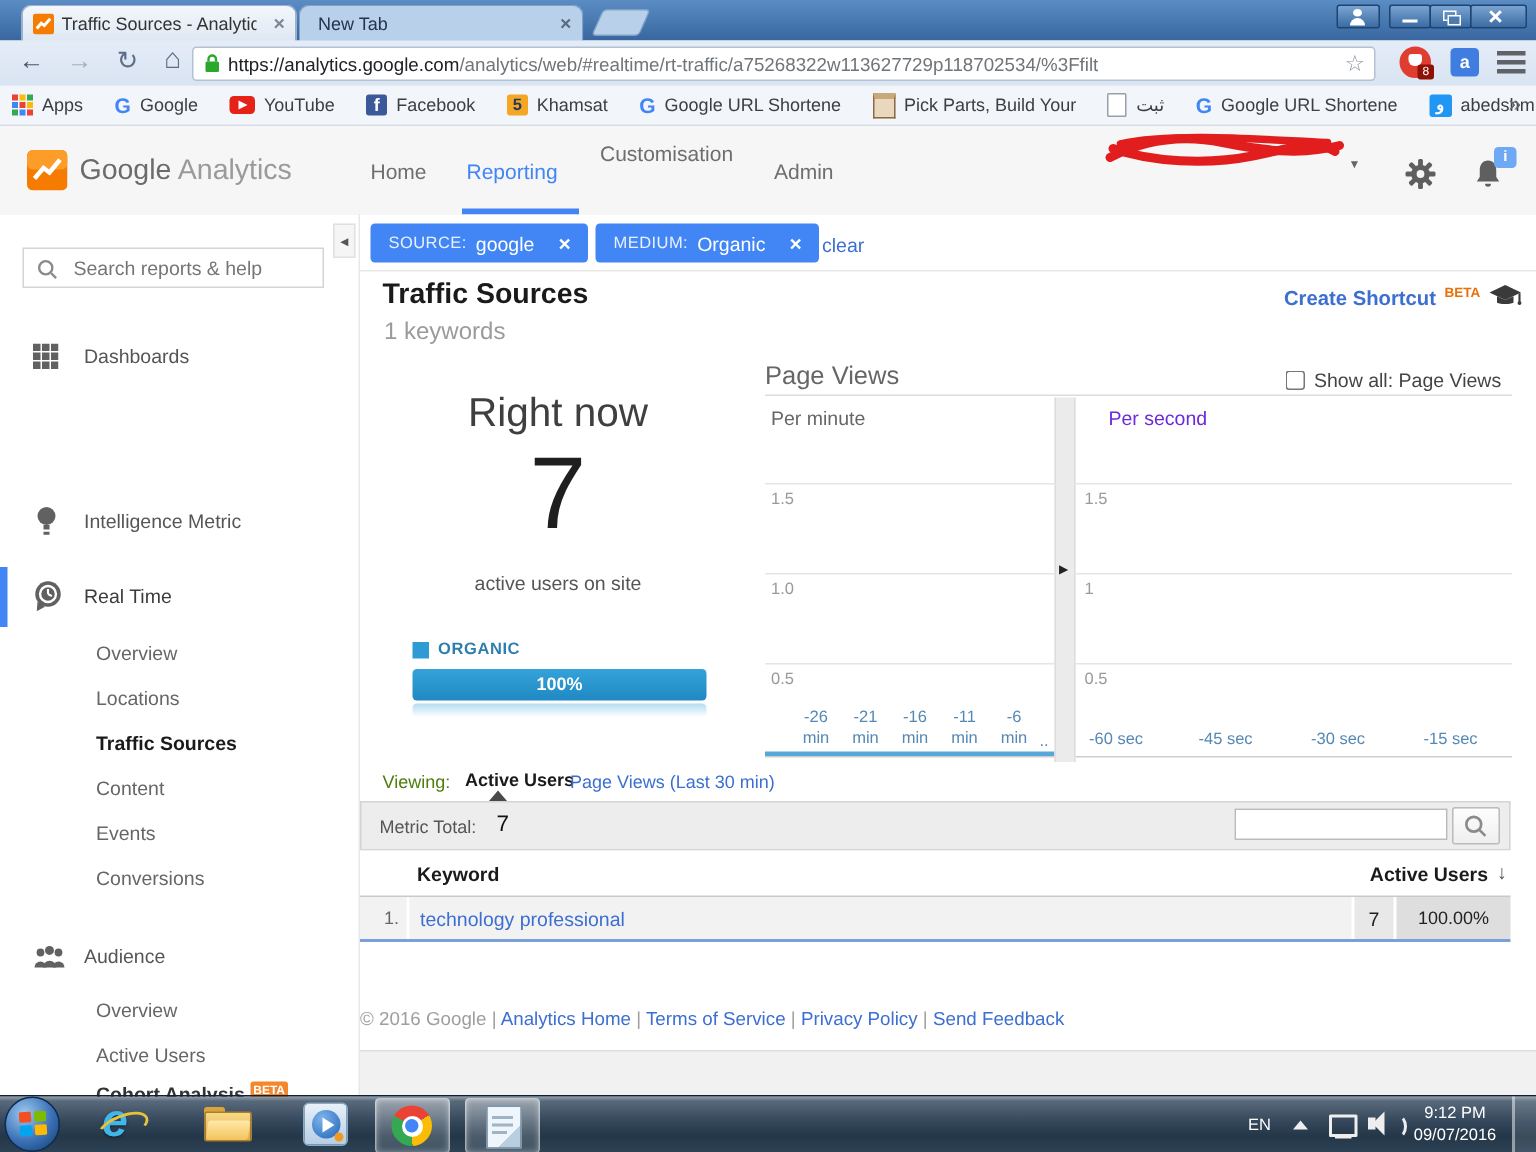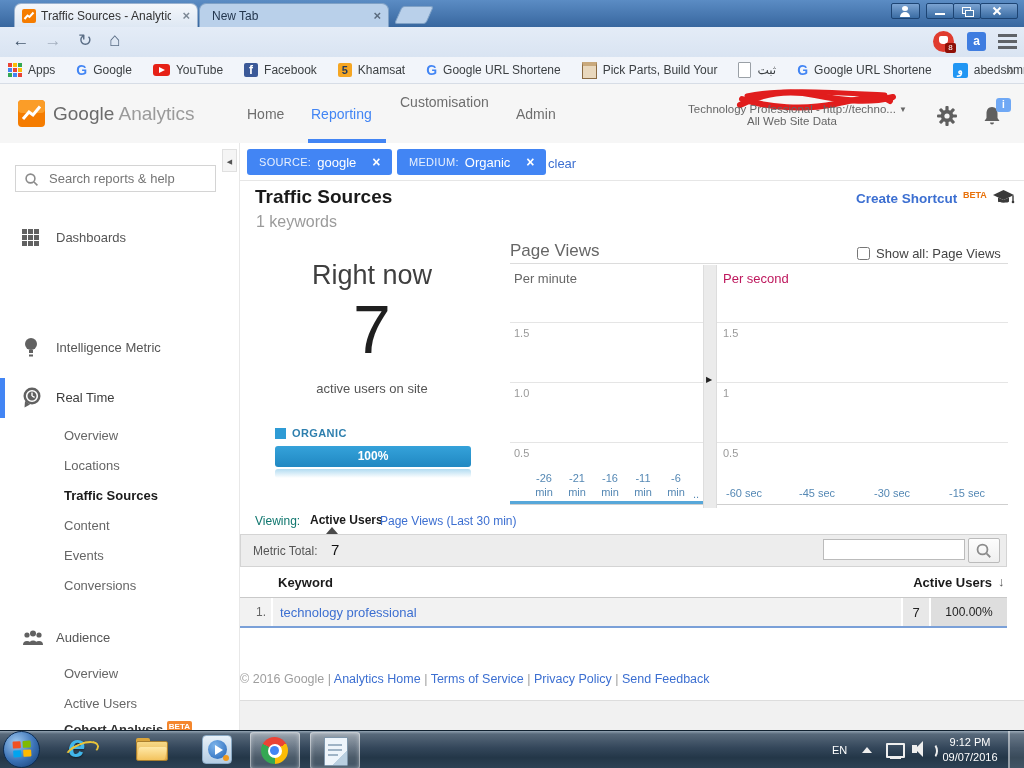--- a/index.html
+++ b/index.html
@@ -83,20 +83,28 @@
     <span class="abs" style="left:15px;top:2px;width:2px;height:10px;background:#fff;transform:rotate(45deg)"></span>
     <span class="abs" style="left:15px;top:2px;width:2px;height:10px;background:#fff;transform:rotate(-45deg)"></span>
   </div>
 </div>
 
 <div class="abs toolbar">
   <div class="abs navglyph" style="left:8px;top:1px;width:26px;font-weight:bold;color:#45586e">←</div>
   <div class="abs navglyph" style="left:40px;top:1px;width:26px;color:#a4b0bf">→</div>
   <div class="abs navglyph" style="left:72px;top:1px;width:26px">↻</div>
   <div class="abs navglyph" style="left:102px;top:0;width:26px;font-size:19px">⌂</div>
+  <div class="abs urlbar" style="left:128px;top:4px;width:787px;height:21px">
+    <svg style="margin:0 5px 0 7px" width="11" height="13" viewBox="0 0 11 13">
+        <rect x="1" y="5" width="9" height="7" rx="1" fill="#2ba82b"></rect>
+        <path d="M3 5 V3.5 a2.5 2.5 0 0 1 5 0 V5" fill="none" stroke="#2ba82b" stroke-width="1.6"></path>
+      </svg>
+    <span class="urltext"><span style="color:#202124">https://analytics.google.com</span><span style="color:#70757a">/analytics/web/#realtime/rt-traffic/a75268322w113627729p118702534/%3Ffilt</span></span>
+    <span style="margin-left:auto;margin-right:6px;color:#8b939e;font-size:15px;line-height:15px">☆</span>
+  </div>
   <div class="abs" style="left:933px;top:4px;width:21px;height:21px;background:#e03c2f;border-radius:50%">
     <span class="abs" style="left:6px;top:5px;width:9px;height:8px;background:#fff;border-radius:2px 2px 4px 4px"></span>
     <span class="abs" style="left:12px;top:12px;width:11px;height:10px;background:#8f1007;color:#fff;font-size:8px;text-align:center;line-height:10px;border-radius:2px">8</span>
   </div>
   <div class="abs" style="left:967px;top:5px;width:19px;height:19px;background:#3f7de0;border-radius:3px;color:#fff;font-size:12px;font-weight:bold;text-align:center;line-height:18px">a</div>
   <div class="abs" style="left:998px;top:7px;width:19px;height:15px">
     <span class="abs" style="left:0;top:0;width:19px;height:3px;background:#5f6368"></span>
     <span class="abs" style="left:0;top:6px;width:19px;height:3px;background:#5f6368"></span>
     <span class="abs" style="left:0;top:12px;width:19px;height:3px;background:#5f6368"></span>
   </div>
@@ -172,24 +180,20 @@
   <span class="abs ganav sel" style="left:311px;top:22px">Reporting</span>
   <span class="abs ganav" style="left:400px;top:10px">Customisation</span>
   <span class="abs ganav" style="left:516px;top:22px">Admin</span>
   <div class="abs" style="left:308px;top:55px;width:78px;height:4px;background:#4285f4"></div>
 
   <svg class="abs" style="left:735px;top:4px" width="162" height="26" viewBox="0 0 162 26">
     <path d="M5 17 C 30 4, 55 2, 80 7 S 132 16, 158 9" fill="none" stroke="#e11d1d" stroke-width="6" stroke-linecap="round"></path>
     <path d="M7 11 C 32 20, 70 22, 100 16 S 142 5, 155 13" fill="none" stroke="#e11d1d" stroke-width="6" stroke-linecap="round"></path>
     <path d="M12 8 C 42 1, 92 4, 150 7" fill="none" stroke="#e11d1d" stroke-width="5" stroke-linecap="round"></path>
   </svg>
-  <div class="abs" style="left:686px;top:19px;width:212px;font-size:11.5px;color:#666;text-align:center">
-    <span>Technology Professional - http://techno...</span><br>
-    <span>All Web Site Data</span>
-  </div>
   <span class="abs" style="left:899px;top:21px;font-size:8px;color:#666">▼</span>
   <svg class="abs" style="left:936px;top:21px" width="22" height="22" viewBox="0 0 22 22">
     <g fill="#5f5f5f">
         <circle cx="11" cy="11" r="6.2"></circle>
     <rect x="9.4" y="1" width="3.2" height="5" rx="1"></rect>
         <rect x="9.4" y="16" width="3.2" height="5" rx="1"></rect>
     <rect x="1" y="9.4" width="5" height="3.2" rx="1"></rect>
         <rect x="16" y="9.4" width="5" height="3.2" rx="1"></rect>
     <rect x="9.4" y="1" width="3.2" height="5" rx="1" transform="rotate(45 11 11)"></rect>
         <rect x="9.4" y="16" width="3.2" height="5" rx="1" transform="rotate(45 11 11)"></rect>
@@ -330,34 +334,34 @@
   <div class="abs xlab" style="left:151px;top:206px;width:30px"><span>-6</span><br><span>min</span></div>
   <span class="abs xlab" style="left:183px;top:222px">..</span>
   <div class="abs" style="left:0;top:236px;width:193px;height:3px;background:#57a7d9"></div>
 </div>
 
 <div class="abs" style="left:703px;top:265px;width:14px;height:243px;background:#ebebeb;border-left:1px solid #ddd;border-right:1px solid #ddd;box-sizing:border-box">
   <span class="abs" style="left:2px;top:110px;font-size:8px;color:#222">▶</span>
 </div>
 
 <div class="abs" style="left:717px;top:265px;width:291px;height:240px;border-bottom:1px solid #cfcfcf;box-sizing:border-box">
-  <span class="abs" style="left:6px;top:6px;font-size:13px;color:#be185d">Per second</span>
+  <span class="abs" style="left:22px;top:6px;font-size:13px;color:#6d28d9">Per second</span>
   <div class="abs gridline" style="left:0;top:57px;width:291px"></div>
   <div class="abs gridline" style="left:0;top:117px;width:291px"></div>
   <div class="abs gridline" style="left:0;top:177px;width:291px"></div>
   <span class="abs ylab" style="left:6px;top:62px">1.5</span>
   <span class="abs ylab" style="left:6px;top:122px">1</span>
   <span class="abs ylab" style="left:6px;top:182px">0.5</span>
   <span class="abs xlab" style="left:9px;top:221px">-60 sec</span>
   <span class="abs xlab" style="left:82px;top:221px">-45 sec</span>
   <span class="abs xlab" style="left:157px;top:221px">-30 sec</span>
   <span class="abs xlab" style="left:232px;top:221px">-15 sec</span>
 </div>
 
-<span class="abs" style="left:255px;top:514px;font-size:12px;color:#0f766e">Viewing:</span>
+<span class="abs" style="left:255px;top:514px;font-size:12px;color:#4d7c0f">Viewing:</span>
 <span class="abs" style="left:310px;top:513px;font-size:12px;font-weight:bold;color:#1a1a1a">Active Users</span>
 <span class="abs" style="left:326px;top:527px;width:0;height:0;border-left:6px solid transparent;border-right:6px solid transparent;border-bottom:7px solid #4a4a4a"></span>
 <span class="abs link" style="left:380px;top:514px;font-size:12px">Page Views (Last 30 min)</span>
 
 <div class="abs" style="left:240px;top:534px;width:767px;height:33px;background:#ededed;border:1px solid #d4d4d4;box-sizing:border-box">
   <span class="abs" style="left:12px;top:9px;font-size:12px;color:#555">Metric Total:</span>
   <span class="abs" style="left:90px;top:6px;font-size:15px;color:#111">7</span>
   <input class="abs" style="left: 582px; top: 4px; width: 142px; height: 21px; border: 1px solid rgb(187, 187, 187); font-family: inherit; font-size: 12px; padding: 0px 4px; box-sizing: border-box;">
   <button class="abs" style="left:727px;top:3px;width:32px;height:25px;border:1px solid #bbb;background:linear-gradient(#fdfdfd,#efefef);border-radius:2px;cursor:pointer">
     <span class="mag" style="transform:scale(.9);margin-left:-4px"></span>

